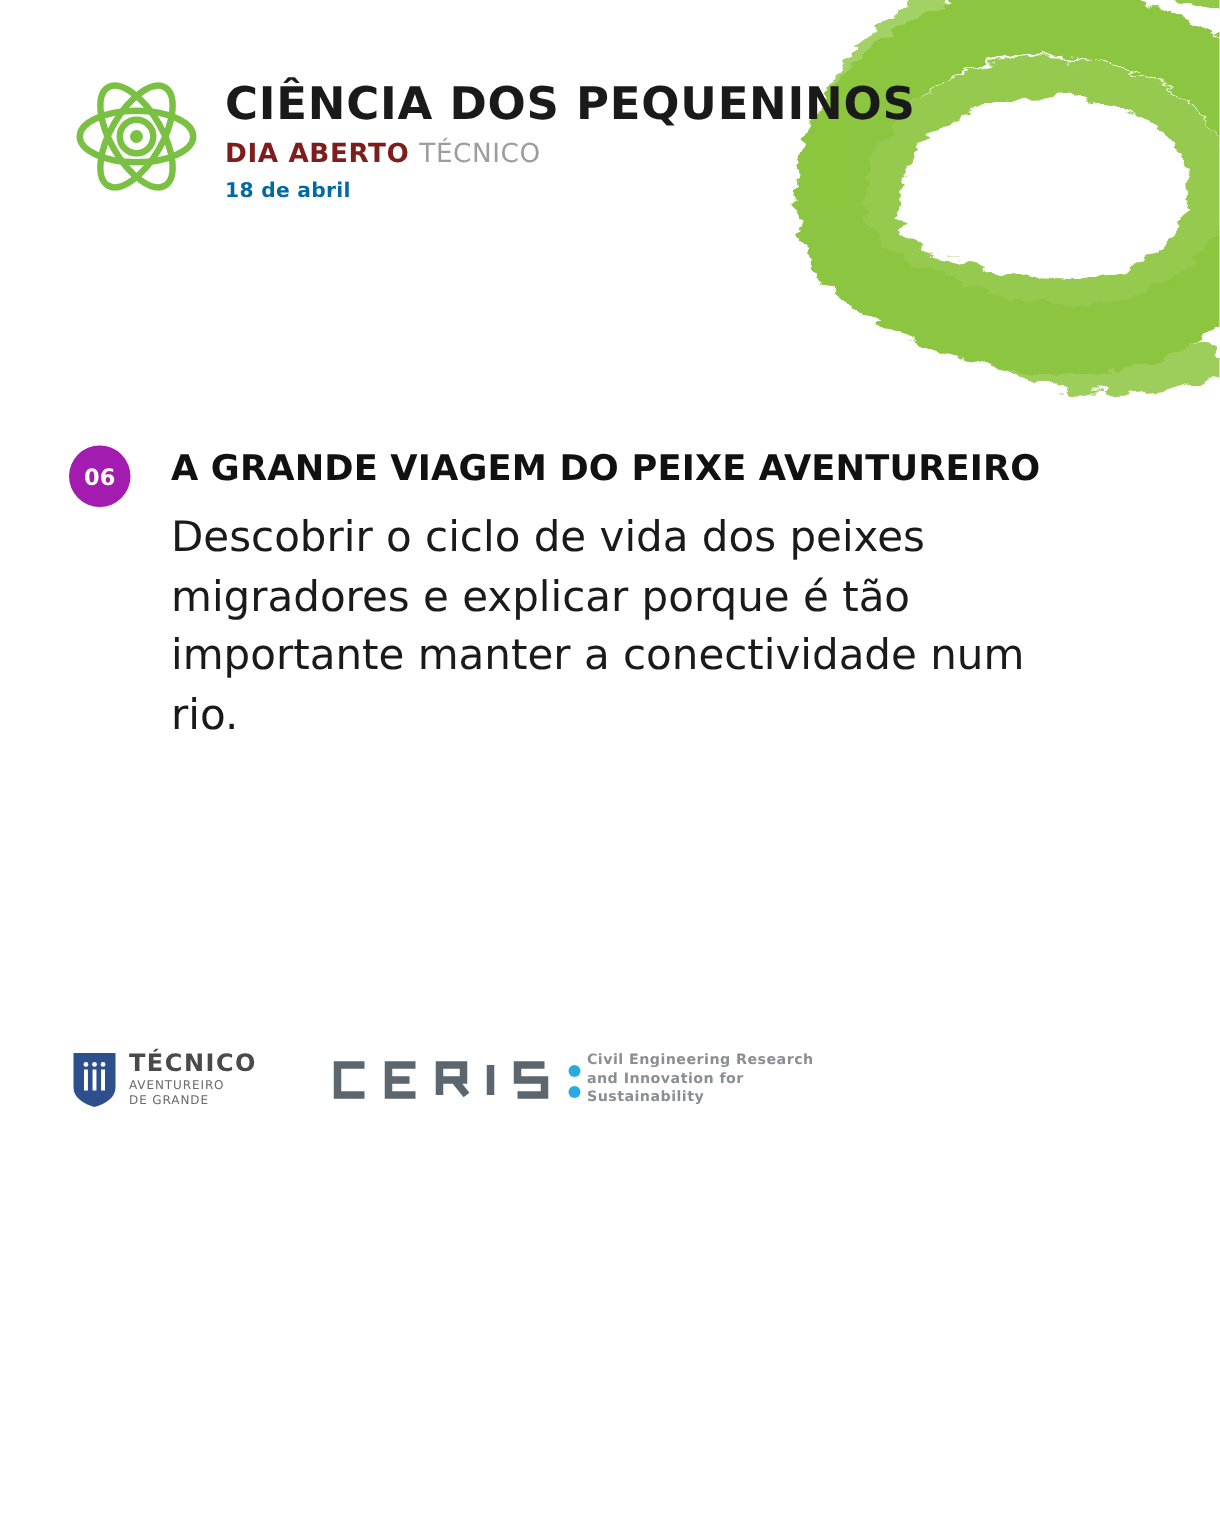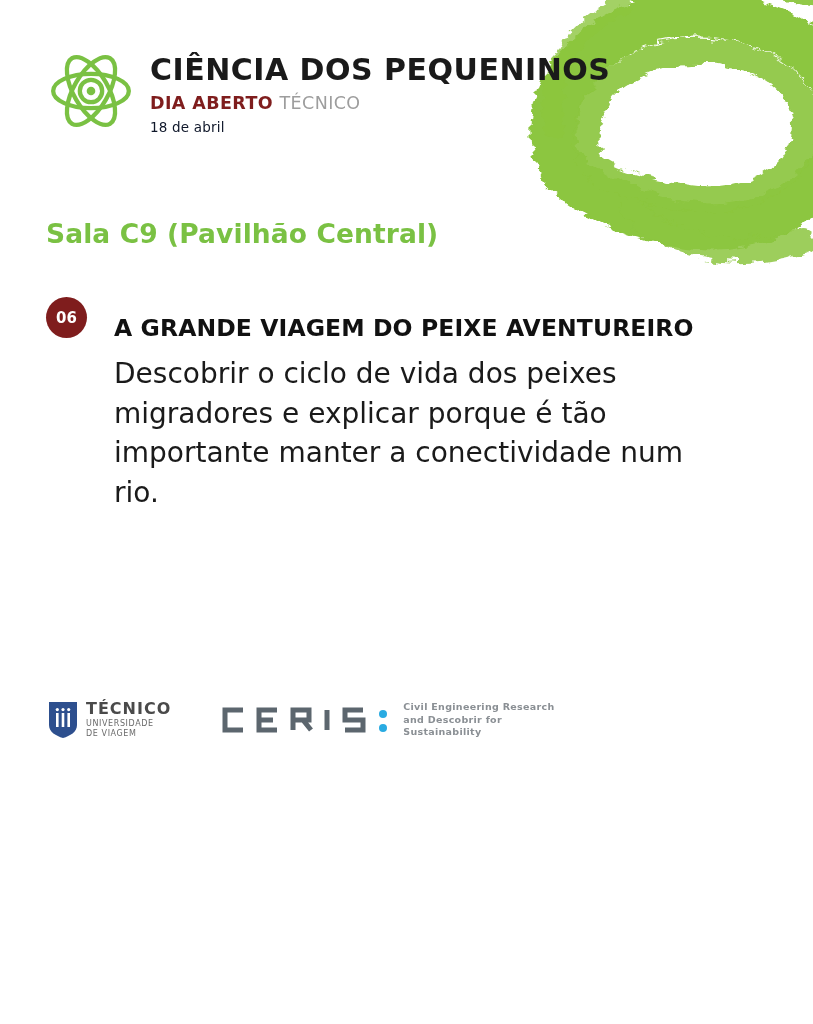--- a/index.html
+++ b/index.html
@@ -69,22 +69,22 @@
   .brand-sub .sub-strong {
     color: #7f1d1d;
   }
   .brand-sub .sub-light {
     color: #9d9d9d;
     font-weight: normal;
   }
   .brand-date {
     margin-top: 6px;
     font-size: 13.5px;
-    font-weight: normal;
-    color: #0f172a;
+    font-weight: bold;
+    color: #0369a1;
     letter-spacing: 0.2px;
   }
 
   
   .room-title {
     position: absolute;
     top: 218px;
     left: 46px;
     font-size: 26.5px;
     font-weight: bold;
@@ -99,40 +99,40 @@
     left: 46px;
     right: 60px;
     display: flex;
     align-items: flex-start;
   }
   .badge {
     flex: 0 0 auto;
     width: 41px;
     height: 41px;
     border-radius: 50%;
-    background: #7f1d1d;
+    background: #a21caf;
     color: #ffffff;
     font-size: 15px;
     font-weight: bold;
     display: flex;
     align-items: center;
     justify-content: center;
     margin-top: 1px;
   }
   .activity-body {
     margin-left: 27px;
     flex: 1 1 auto;
   }
   .activity-title {
     font-size: 23.5px;
     font-weight: bold;
     color: #111111;
     line-height: 1.1;
     letter-spacing: 0.1px;
-    margin-top: 20px;
+    margin-top: 4px;
   }
   .activity-desc {
     margin-top: 12px;
     font-size: 28px;
     line-height: 1.42;
     color: #1a1a1a;
     max-width: 600px;
   }
 
   
@@ -172,21 +172,20 @@
     margin-left: 42px;
     display: flex;
     align-items: center;
   }
   .ceris-mark {
     width: 178px;
     height: 36px;
     flex: 0 0 auto;
   }
   .ceris-tag {
-    margin-left: 12px;
     font-size: 9.5px;
     line-height: 1.32;
     color: #8a8f94;
     letter-spacing: 0.3px;
     font-weight: bold;
   }
 </style>
 </head>
 <body>
 
@@ -223,21 +222,20 @@
     <div class="header-text">
       <div class="brand-title">CIÊNCIA DOS PEQUENINOS</div>
       <div class="brand-sub">
         <span class="sub-strong">DIA ABERTO</span>
         <span class="sub-light">TÉCNICO</span>
       </div>
       <div class="brand-date">18 de abril</div>
     </div>
   </div>
 
-  <div class="room-title">Sala C9 (Pavilhão Central)</div>
 
   <div class="activity">
     <div class="badge">06</div>
     <div class="activity-body">
       <div class="activity-title">A GRANDE VIAGEM DO PEIXE AVENTUREIRO</div>
       <div class="activity-desc">Descobrir o ciclo de vida dos peixes migradores e explicar porque é tão importante manter a conectividade num rio.</div>
     </div>
   </div>
 
   <div class="footer">
@@ -249,22 +247,22 @@
           <rect x="8" y="12" width="2.6" height="14"></rect>
           <rect x="13.7" y="12" width="2.6" height="14"></rect>
           <rect x="19.4" y="12" width="2.6" height="14"></rect>
           <circle cx="9.3" cy="8.6" r="1.6"></circle>
           <circle cx="15" cy="8.6" r="1.6"></circle>
           <circle cx="20.7" cy="8.6" r="1.6"></circle>
         </g>
       </svg>
       <div class="tecnico-words">
         <div class="tecnico-main">TÉCNICO</div>
-        <div class="tecnico-sub">UNIVERSIDADE</div>
-        <div class="tecnico-sub">DE VIAGEM</div>
+        <div class="tecnico-sub">AVENTUREIRO</div>
+        <div class="tecnico-sub">DE GRANDE</div>
       </div>
     </div>
 
     <div class="ceris-block">
       <svg class="ceris-mark" viewBox="0 0 178 36" xmlns="http://www.w3.org/2000/svg">
         <g fill="none" stroke="#5c666e" stroke-width="5">
 
           <path d="M30 8 H12 V28 H30"></path>
 
           <path d="M64 8 H46 V28 H64 M46 18 H60"></path>
@@ -275,20 +273,20 @@
 
           <path d="M150 8 H132 V18 H150 V28 H132"></path>
         </g>
         <g fill="#29abe2">
           <circle cx="170" cy="12" r="4"></circle>
           <circle cx="170" cy="26" r="4"></circle>
         </g>
       </svg>
       <div class="ceris-tag">
         <div>Civil Engineering Research</div>
-        <div>and Descobrir for</div>
+        <div>and Innovation for</div>
         <div>Sustainability</div>
       </div>
     </div>
 
   </div>
 
 </div>
 
 </body></html>

